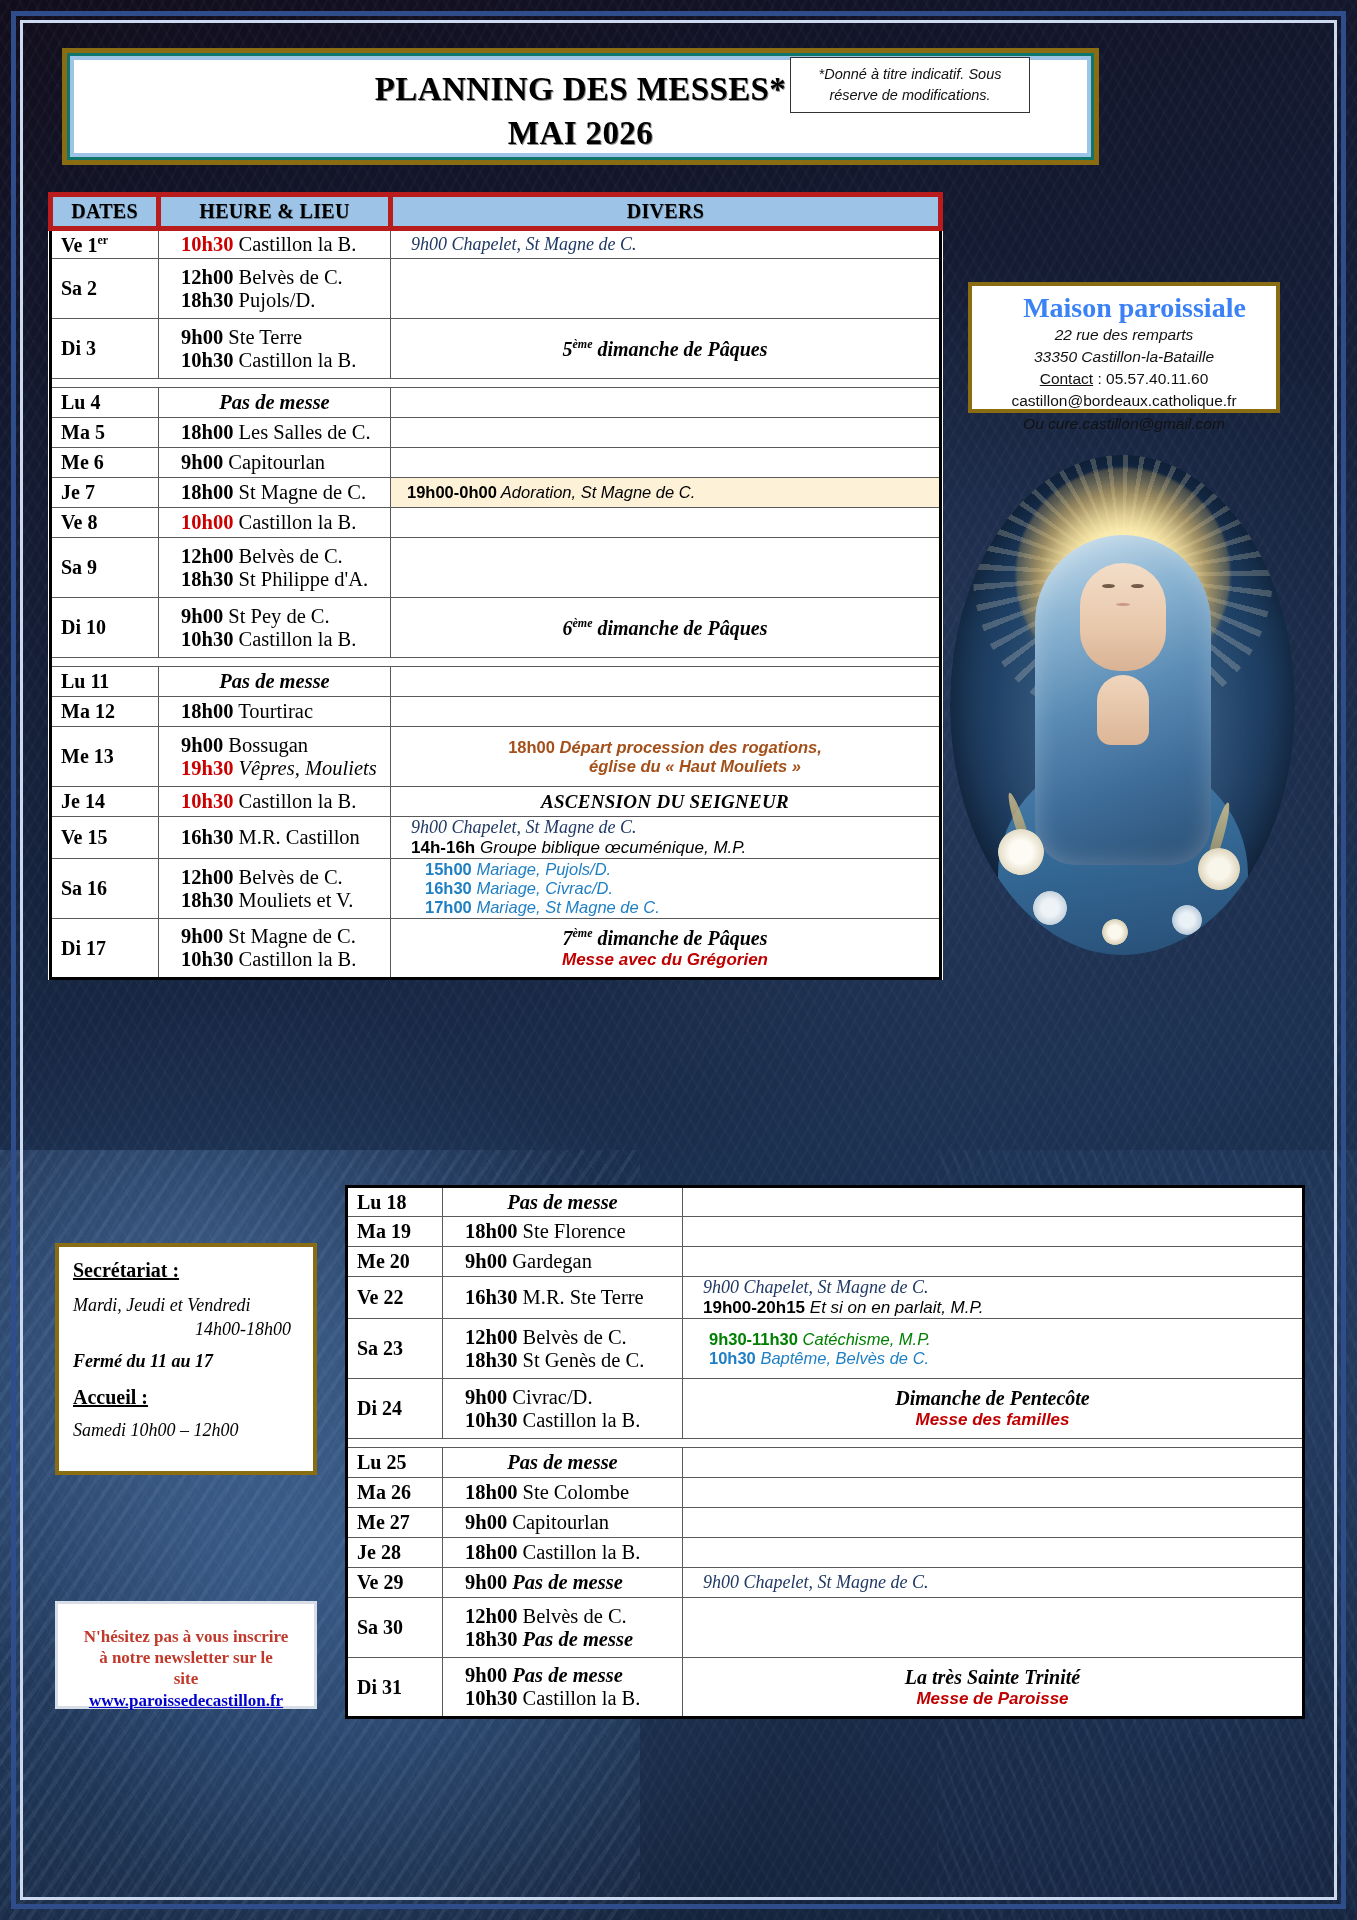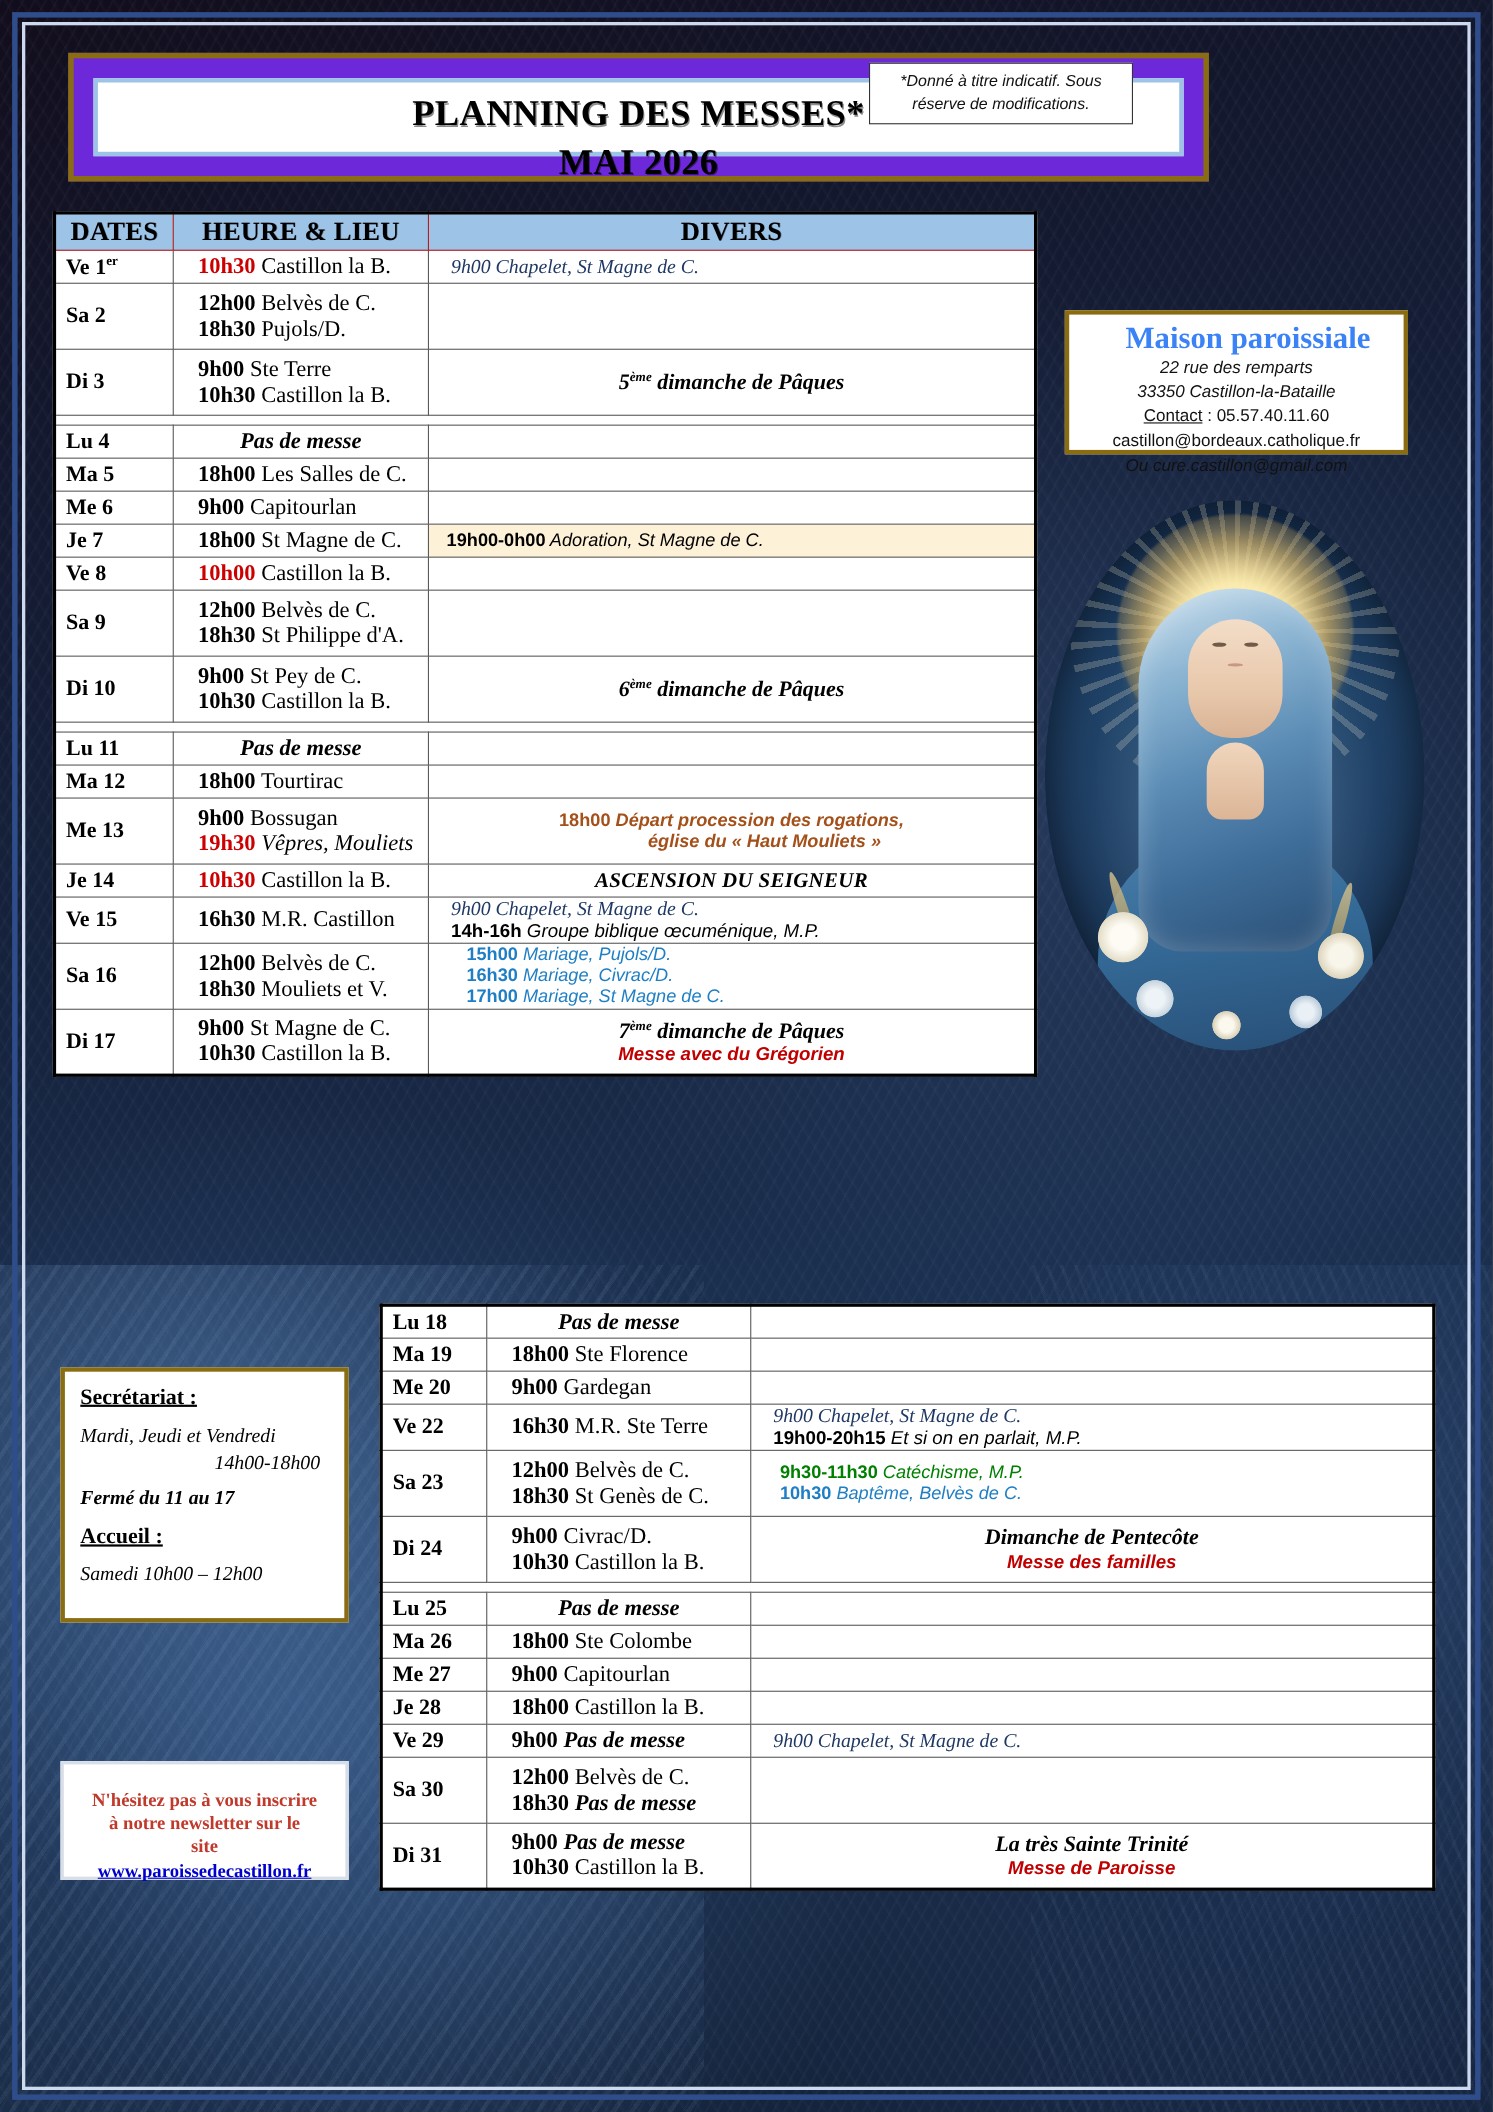--- a/index.html
+++ b/index.html
@@ -50,22 +50,22 @@
   }
   #frame-inner{
     position:absolute; inset:4px;
     border:3px solid #cdd9ee;
   }
 
   
   #title-wrap{
     position:absolute; left:62px; top:48px; width:1037px; height:117px;
     border:5px solid #8a6d12;
-    background:#6d28d9;
-    padding:18px;
+    background:#0f766e;
+    padding:3px;
   }
   #title-inner{
     width:100%; height:100%;
     border:4px solid #9dc3e6;
     background:#fff;
     position:relative;
   }
   #title-text{
     position:absolute; left:0; right:0; top:8px;
     text-align:center;
@@ -101,25 +101,25 @@
     border:1px solid #5a5a5a;
     background:#fff;
     padding:0 6px;
     vertical-align:middle;
     color:#000;
   }
   .sched .hdr td{
     background:#9dc3e6;
     text-align:center;
     font-weight:700;
-    font-size:24px;
+    font-size:20px;
     font-family:"Liberation Serif", serif;
     letter-spacing:.3px;
     height:34px;
-    border:1px solid #b91c1c;
+    border:5px solid #b91c1c;
     text-shadow:.6px .6px 0 rgba(0,0,0,.35);
   }
   .c-date{ font-weight:700; font-size:20px; padding-left:9px !important; }
   .c-heure{ font-size:20.5px; }
   .c-div{ font-size:18px; text-align:center; }
   .t{ font-weight:700; }
   .red{ color:#CC0000; }
   .pl{ padding-left:16px; }
   .nm{ font-weight:700; font-style:italic; text-align:center; display:block; }
   .liturg{ font-weight:700; font-style:italic; font-size:20px; }

